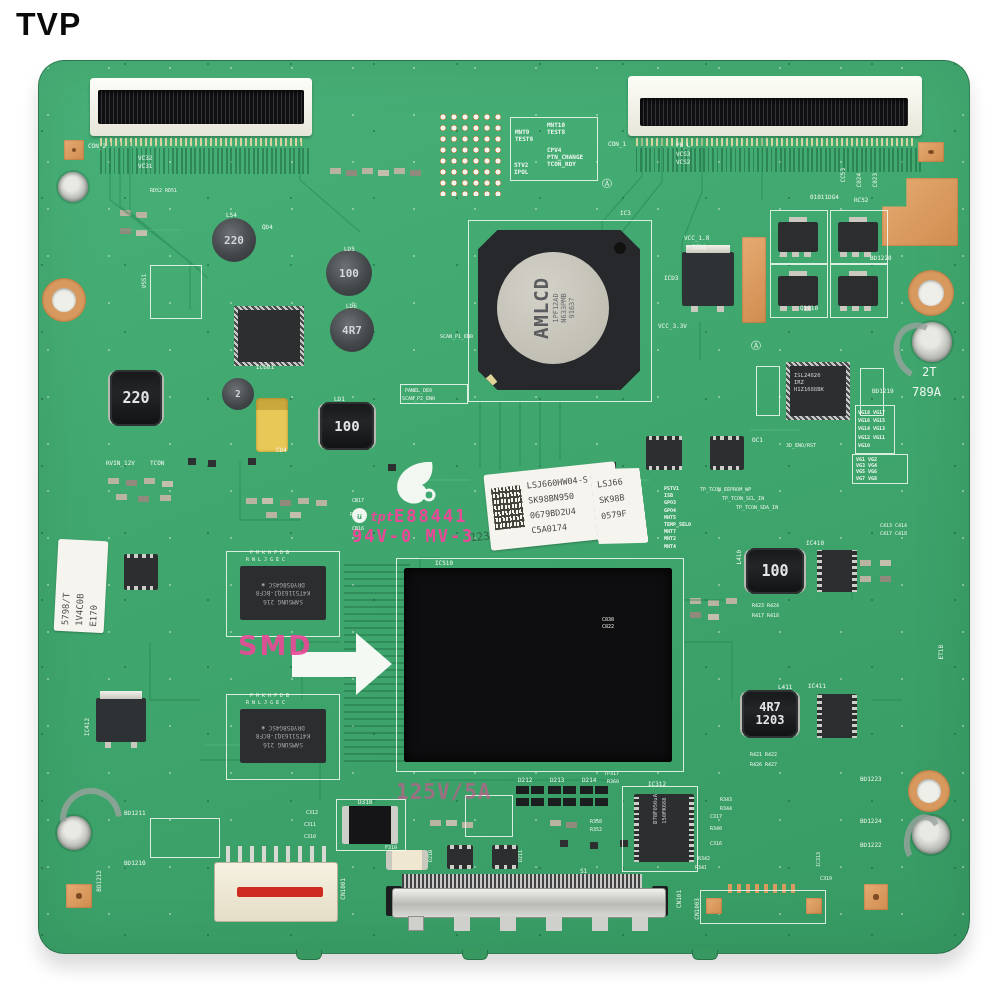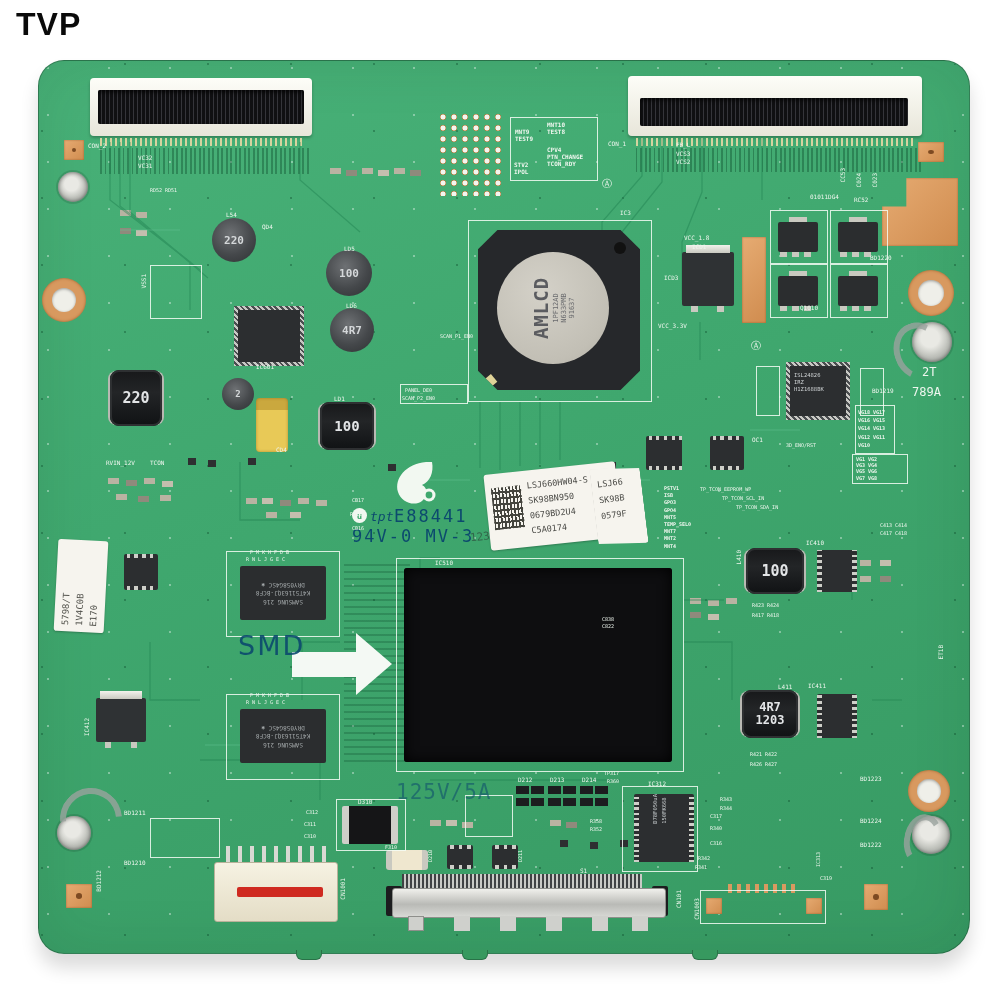--- a/index.html
+++ b/index.html
@@ -93,21 +93,21 @@
     border:1px solid #8e8f8b;border-radius:3px;}
   .lvds-teeth{position:absolute;background:repeating-linear-gradient(90deg,#3f4143 0 2px,#c9cac6 2px 4px);}
   .pwr{position:absolute;background:linear-gradient(#f6f2e2,#e4ddc6);border:1px solid #b9b29a;border-radius:3px;}
   .pwr-pins{position:absolute;background:repeating-linear-gradient(90deg,#d9d9d3 0 4px,transparent 4px 12px);}
   .redstripe{position:absolute;background:#cf2a20;border-radius:2px;}
   .tab{position:absolute;background:#1c1d1f;border-radius:2px;}
   #tvp{position:absolute;left:16px;top:6px;font-family:"Liberation Sans",sans-serif;
     font-weight:bold;font-size:32px;color:#0a0a0a;letter-spacing:1px;z-index:40;}
   .info{position:absolute;left:815px;top:452px;width:150px;color:#f2f8f2;font-size:10.5px;
     font-weight:bold;line-height:15.5px;letter-spacing:0px;z-index:30;white-space:pre;}
-  .bigmark{color:#0c4a6e;font-weight:normal;z-index:30;position:absolute;}
+  .bigmark{color:#ec4899;font-weight:bold;z-index:30;position:absolute;}
 </style>
 </head>
 <body>
 
 <div id="scene">
   <div id="tvp">TVP</div>
 
   <div id="board"></div>
 
   <svg class="abs" style="left:0;top:0;z-index:2" width="1000" height="1000">

